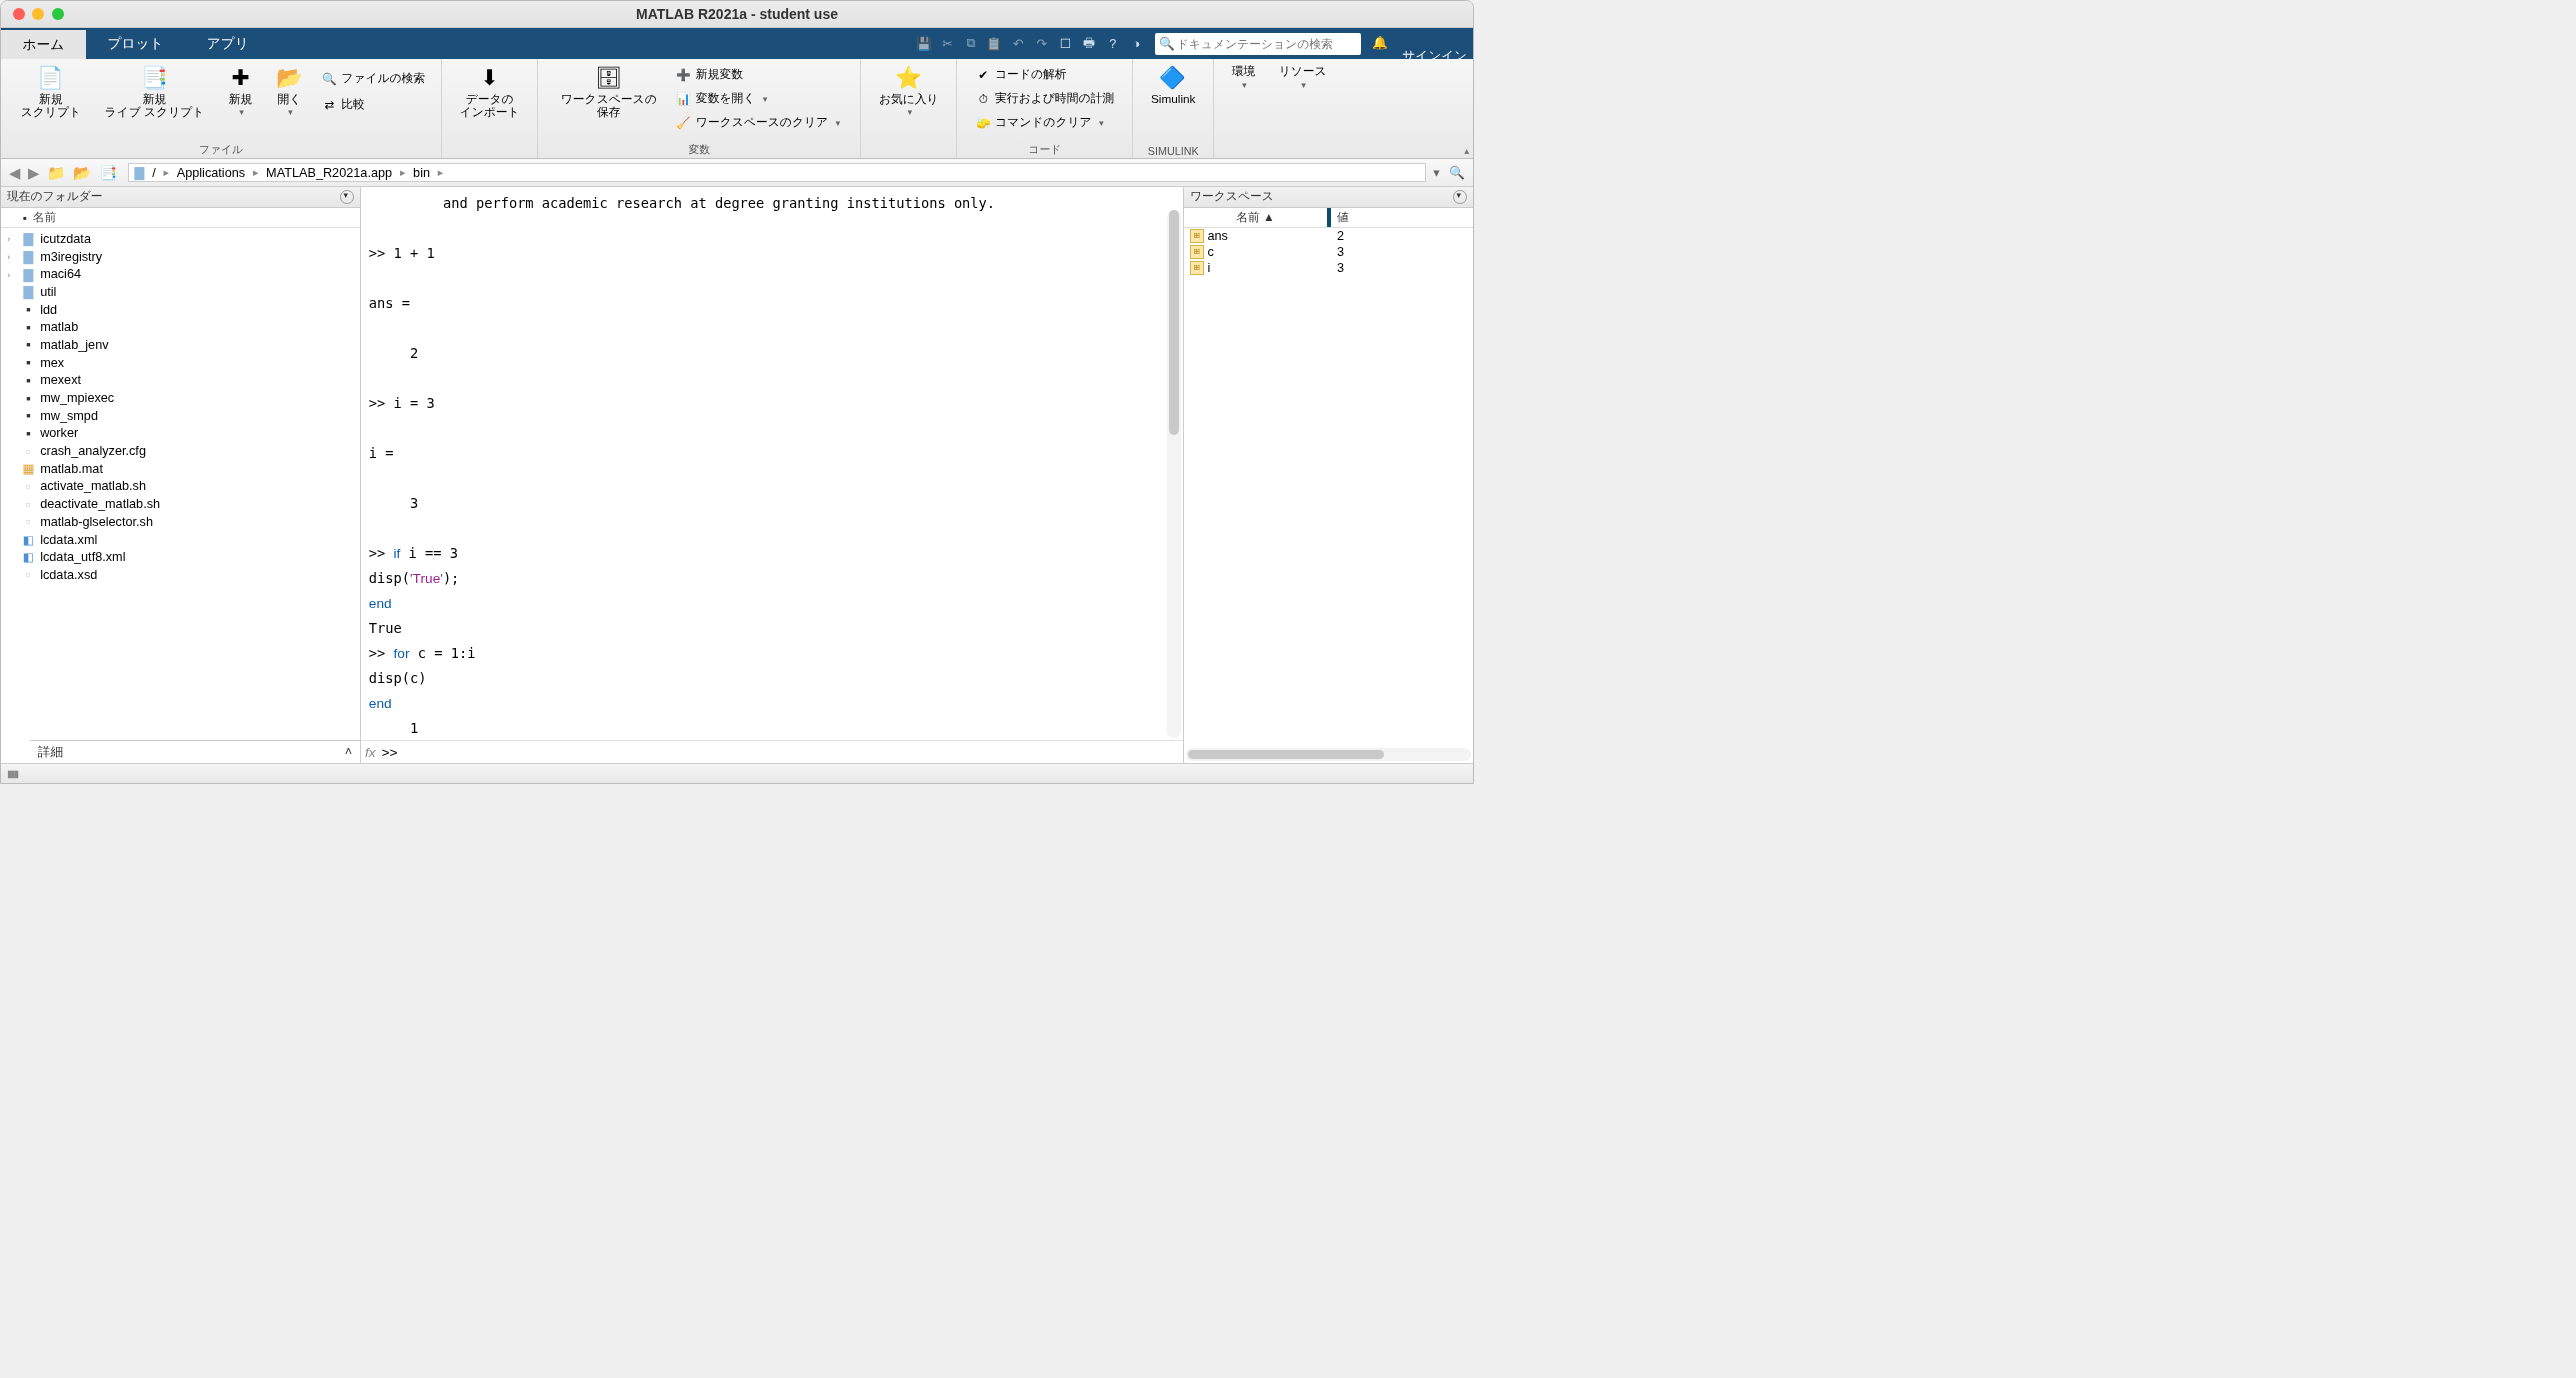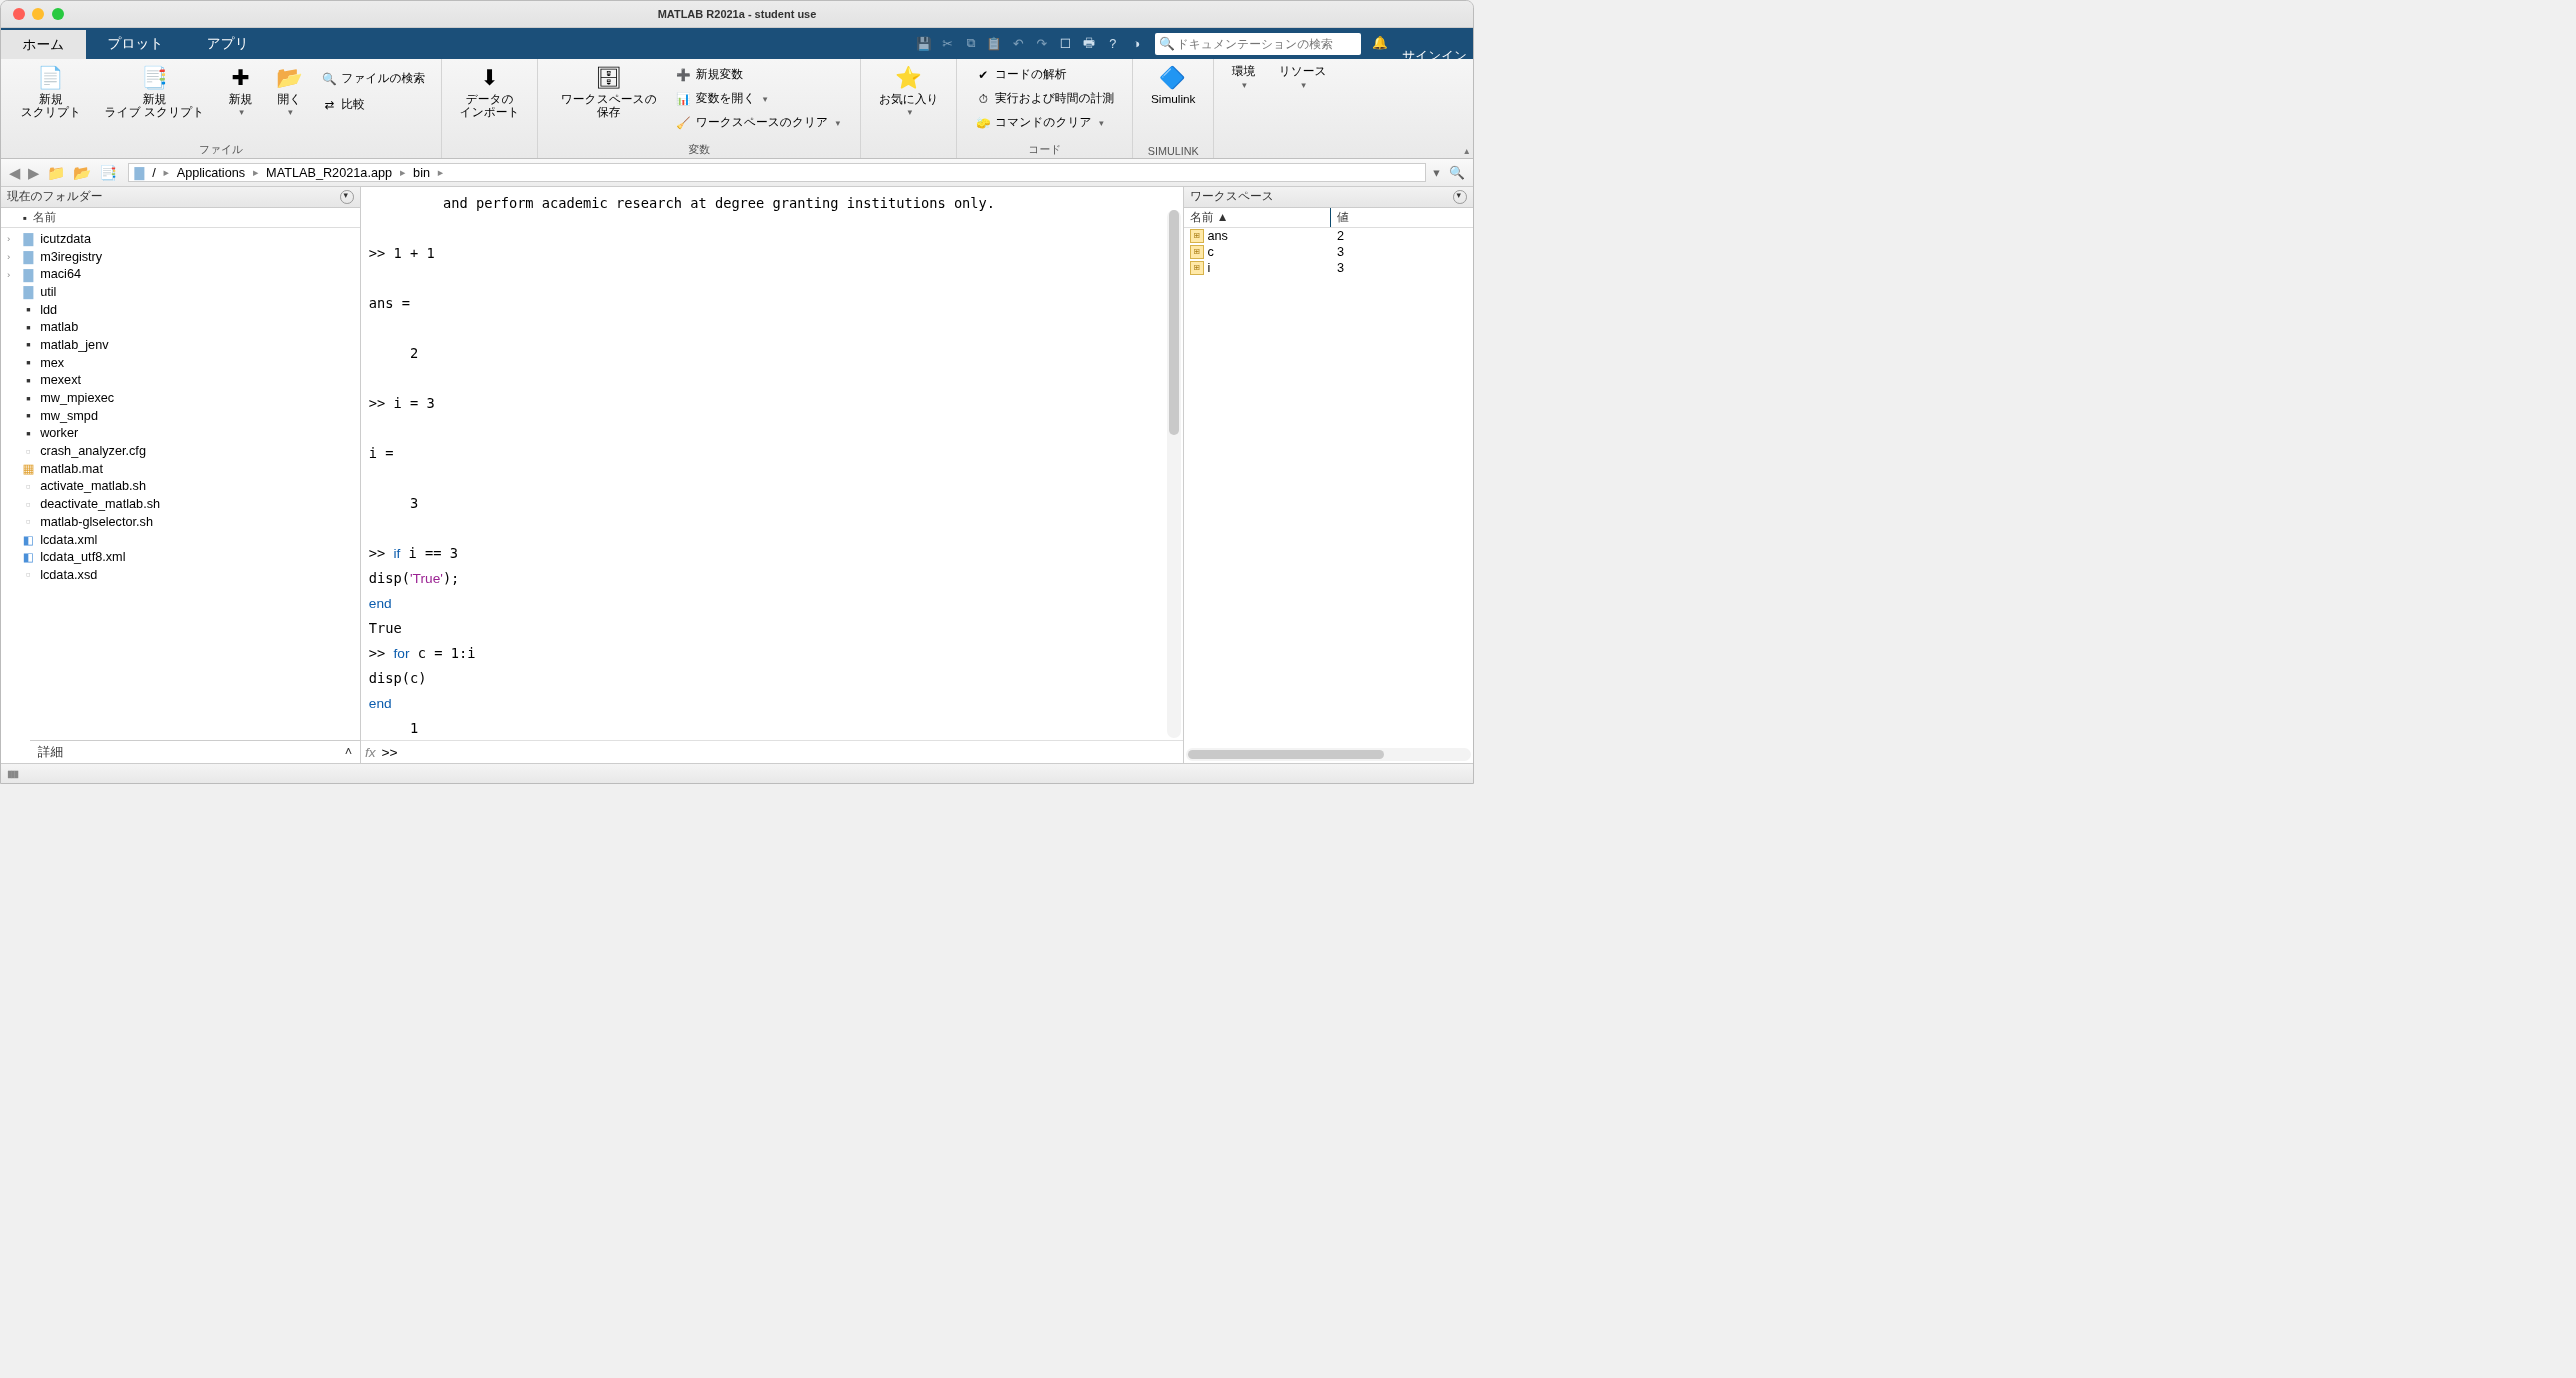--- a/index.html
+++ b/index.html
@@ -3,21 +3,21 @@
 <meta charset="utf-8">
 <style>
 * { margin:0; padding:0; box-sizing:border-box; font-family:"Helvetica Neue",Arial,sans-serif; }
 body { background:#f0f0f0; font-size:12.7px; color:#000; user-select:none; }
 .window { width:1474px; height:784px; background:#ececec; border:1px solid #bbb; border-radius:7.8px 7.8px 0 0; overflow:hidden; display:flex; flex-direction:column; }
 
 .titlebar { height:27.4px; background:linear-gradient(#ececec,#e2e2e2); display:flex; align-items:center; position:relative; border-bottom:1px solid #ccc; }
 .traffic { display:flex; gap:7.8px; padding-left:11.8px; }
 .traffic span { width:11.8px; height:11.8px; border-radius:50%; }
 .t-close{background:#ff5f57;} .t-min{background:#ffbd2e;} .t-max{background:#28c940;}
-.titlebar .title { position:absolute; left:50%; transform:translateX(-50%); font-weight:600; font-size:11px; color:#333;}
+.titlebar .title { position:absolute; left:50%; transform:translateX(-50%); font-weight:600; font-size:14px; color:#333;}
 
 .tabstrip { height:31px; background:#1b4f79; display:flex; align-items:stretch; }
 .tab { padding:0 21.6px; display:flex; align-items:center; color:#fff; font-size:13.7px; cursor:pointer; }
 .tab.active { background:#e5e5e5; color:#000; border-top:2px solid #1b4f79; }
 .tabstrip .right { margin-left:auto; display:flex; align-items:center; gap:2px; padding-right:5.9px; }
 .iconbtn { width:21.6px; height:21.6px; color:#cfe0ee; display:flex; align-items:center; justify-content:center; font-size:12.7px; cursor:pointer; }
 .iconbtn.dim{opacity:.55}
 .searchbox { width:206px; height:21.6px; background:#fff; border-radius:2px; display:flex; align-items:center; padding:0 3.9px; margin-left:5.9px; }
 .searchbox input { border:none; outline:none; font-size:11.8px; width:100%; color:#555;}
 .bell { width:17.6px; height:17.6px; color:#ffcc33; margin-left:9.8px; }
@@ -67,21 +67,21 @@
 .cmdwin .content{ flex:1; overflow:auto; padding:3.9px 7.8px 3.9px 7.8px; font-family:Menlo,Consolas,monospace; font-size:13.7px; line-height:25px; white-space:pre; color:#000;}
 .kw{color:#0b5cad;} .str{color:#9b2393;}
 .cmdwin .promptline{ height:23.5px; border-top:1px solid #e0e0e0; display:flex; align-items:center; font-family:Menlo,monospace; font-size:13.7px; padding-left:3.9px;}
 .cmdwin .fx{ font-style:italic; color:#888; margin-right:5.9px;}
 .cmdwin .scroll{ position:absolute; right:2px; top:23.5px; bottom:25.5px; width:13.7px; background:#f3f3f3; border-radius:6.9px;}
 .cmdwin .scroll .thumb{ position:absolute; left:2px; right:2px; top:0; height:225px; background:#c9c9c9; border-radius:4.9px;}
 
 .wspanel{ width:289px;}
 .wspanel .cols{ height:19.6px; border-bottom:1px solid #ddd; display:flex; font-size:11.8px; color:#333;}
 .wspanel .cols div{ padding:2px 5.9px;}
-.wspanel .cols .c1{ width:147px; border-right:1px solid #0c4a6e;}
+.wspanel .cols .c1{ width:147px; border-right:4px solid #0c4a6e;text-align:center;}
 .wsrow{ display:flex; font-size:12.7px; padding:1px 0; cursor:pointer;}
 .wsrow .c1{ width:147px; padding-left:5.9px; display:flex; align-items:center; gap:3.9px;}
 .wsrow .c2{ padding-left:5.9px;}
 .wsrow .ic{ width:13.7px;height:13.7px; background:#ffe9a8; border:1px solid #d6b24a; font-size:7.8px; display:flex;align-items:center;justify-content:center;color:#a87b12;}
 .wspanel .hscroll{ height:13.7px; background:#f3f3f3; margin:auto 2px 2px 2px; border-radius:6.9px; position:relative;}
 .wspanel .hscroll .thumb{position:absolute; left:2px; top:2px; bottom:2px; width:196px; background:#c9c9c9; border-radius:4.9px;}
 
 .statusbar{ height:19.6px; background:linear-gradient(#f4f4f4,#e8e8e8); border-top:1px solid #ccc; display:flex; align-items:center; padding-left:5.9px; color:#888;}
 .statusbar .busy{ font-size:9.8px; letter-spacing:-2px;}
 </style>

